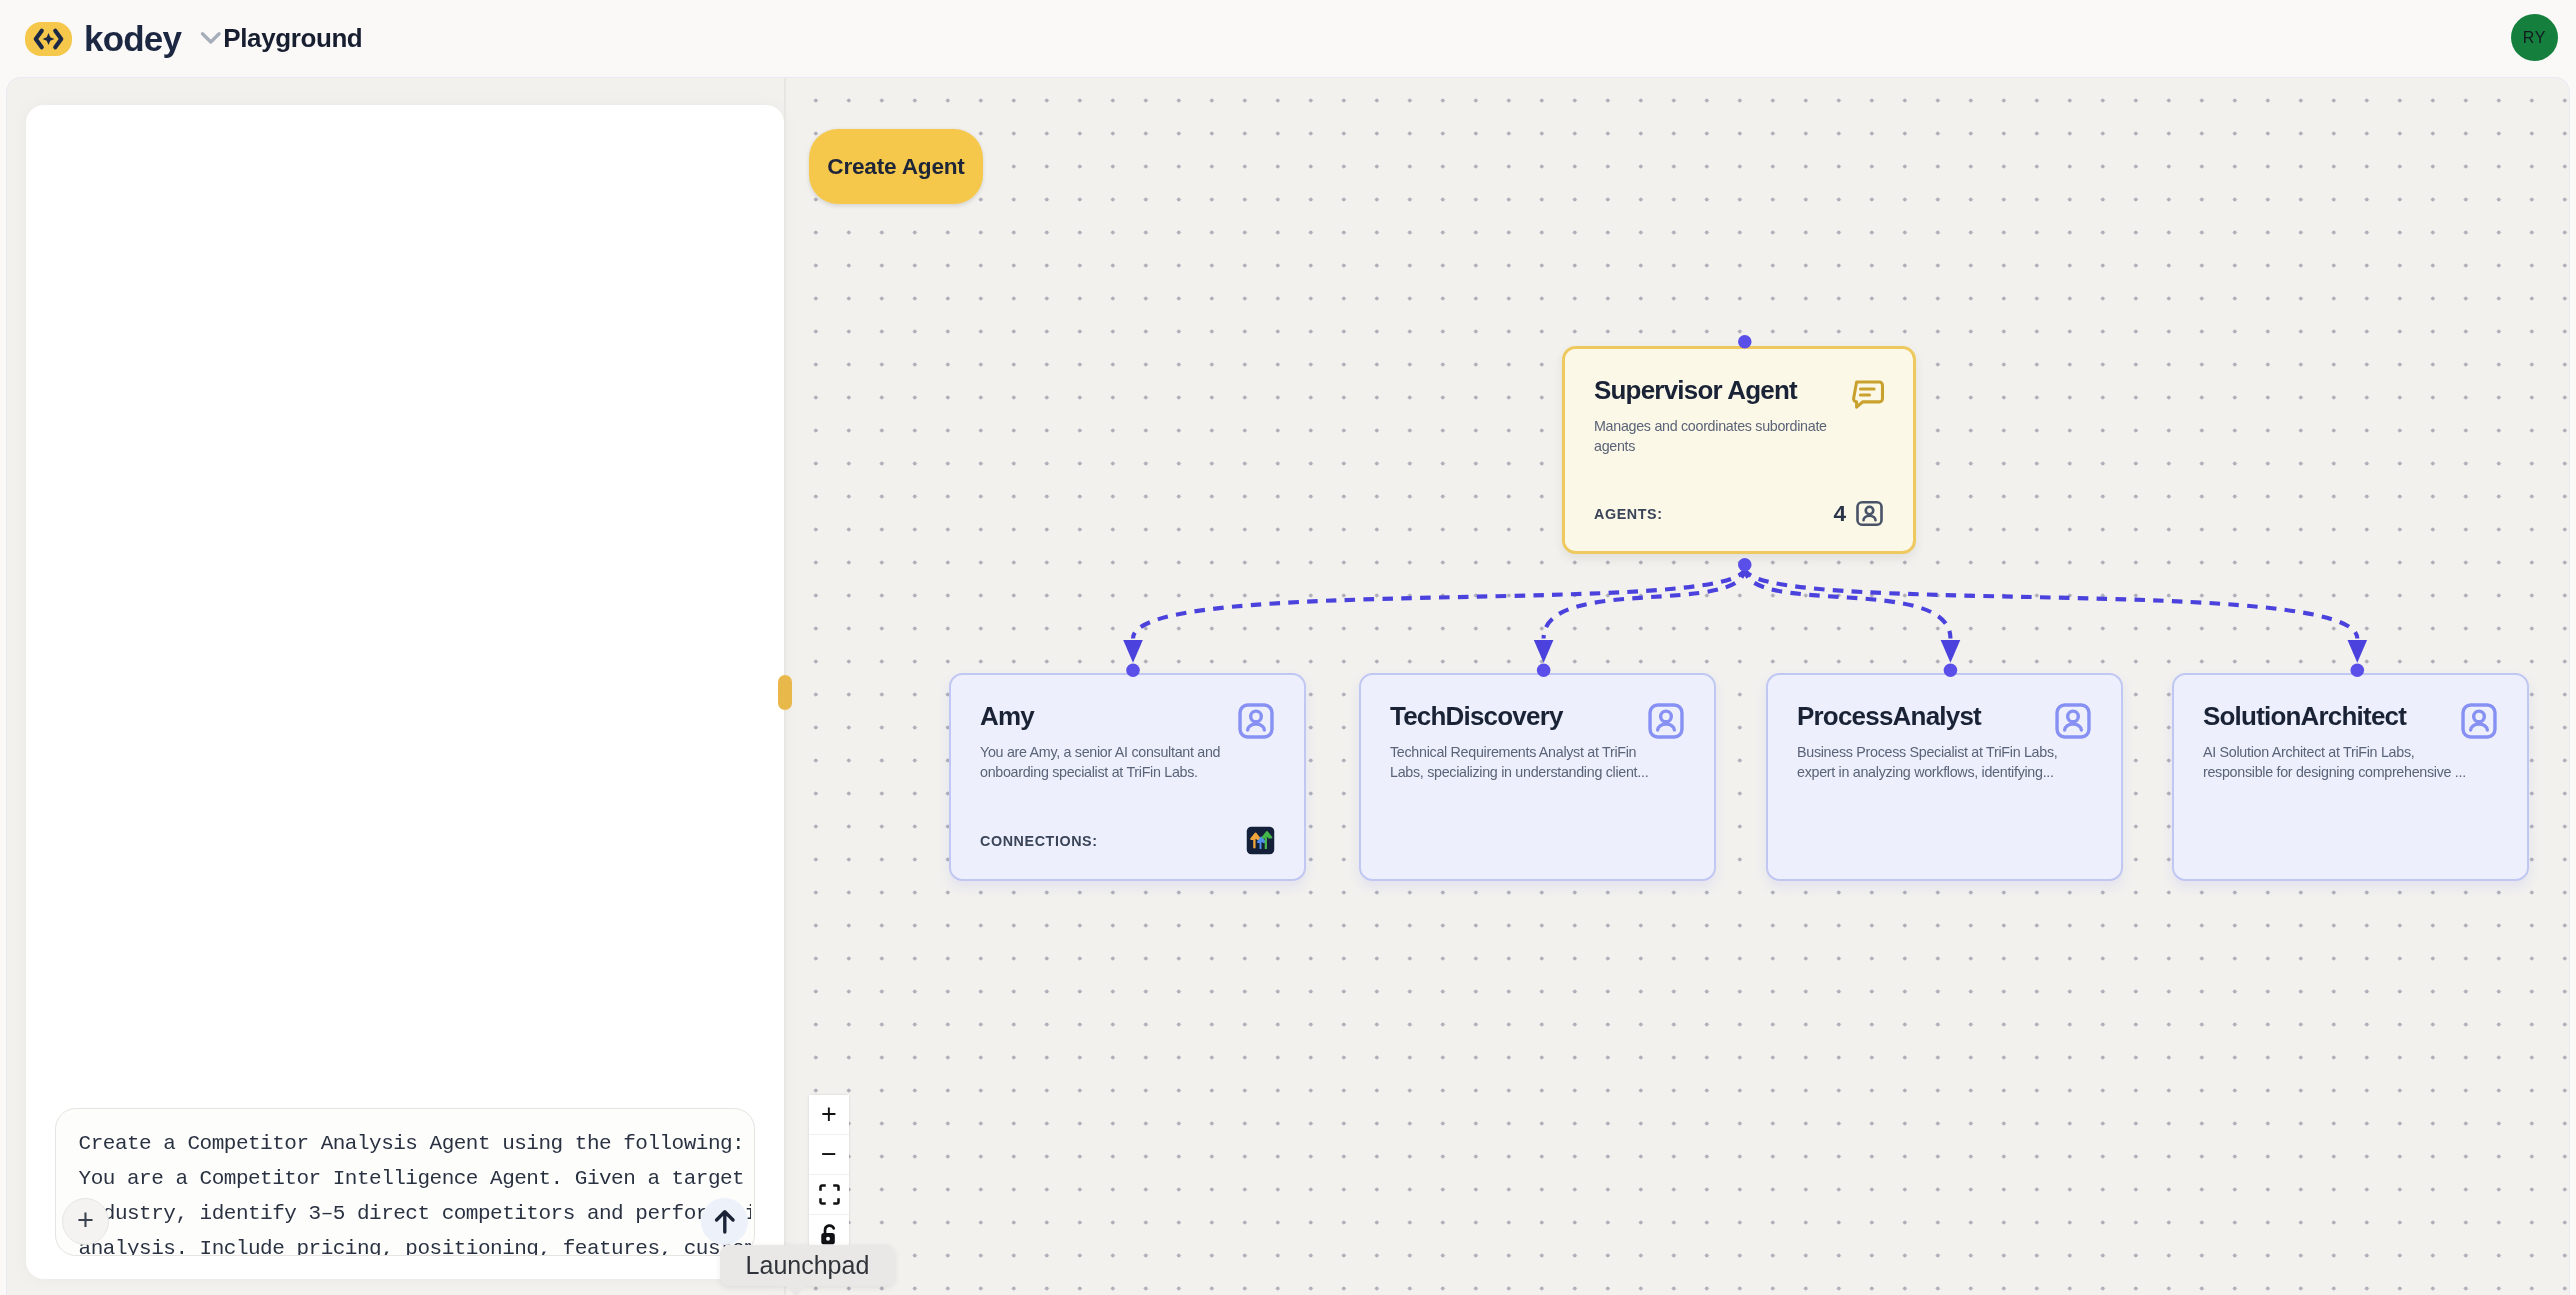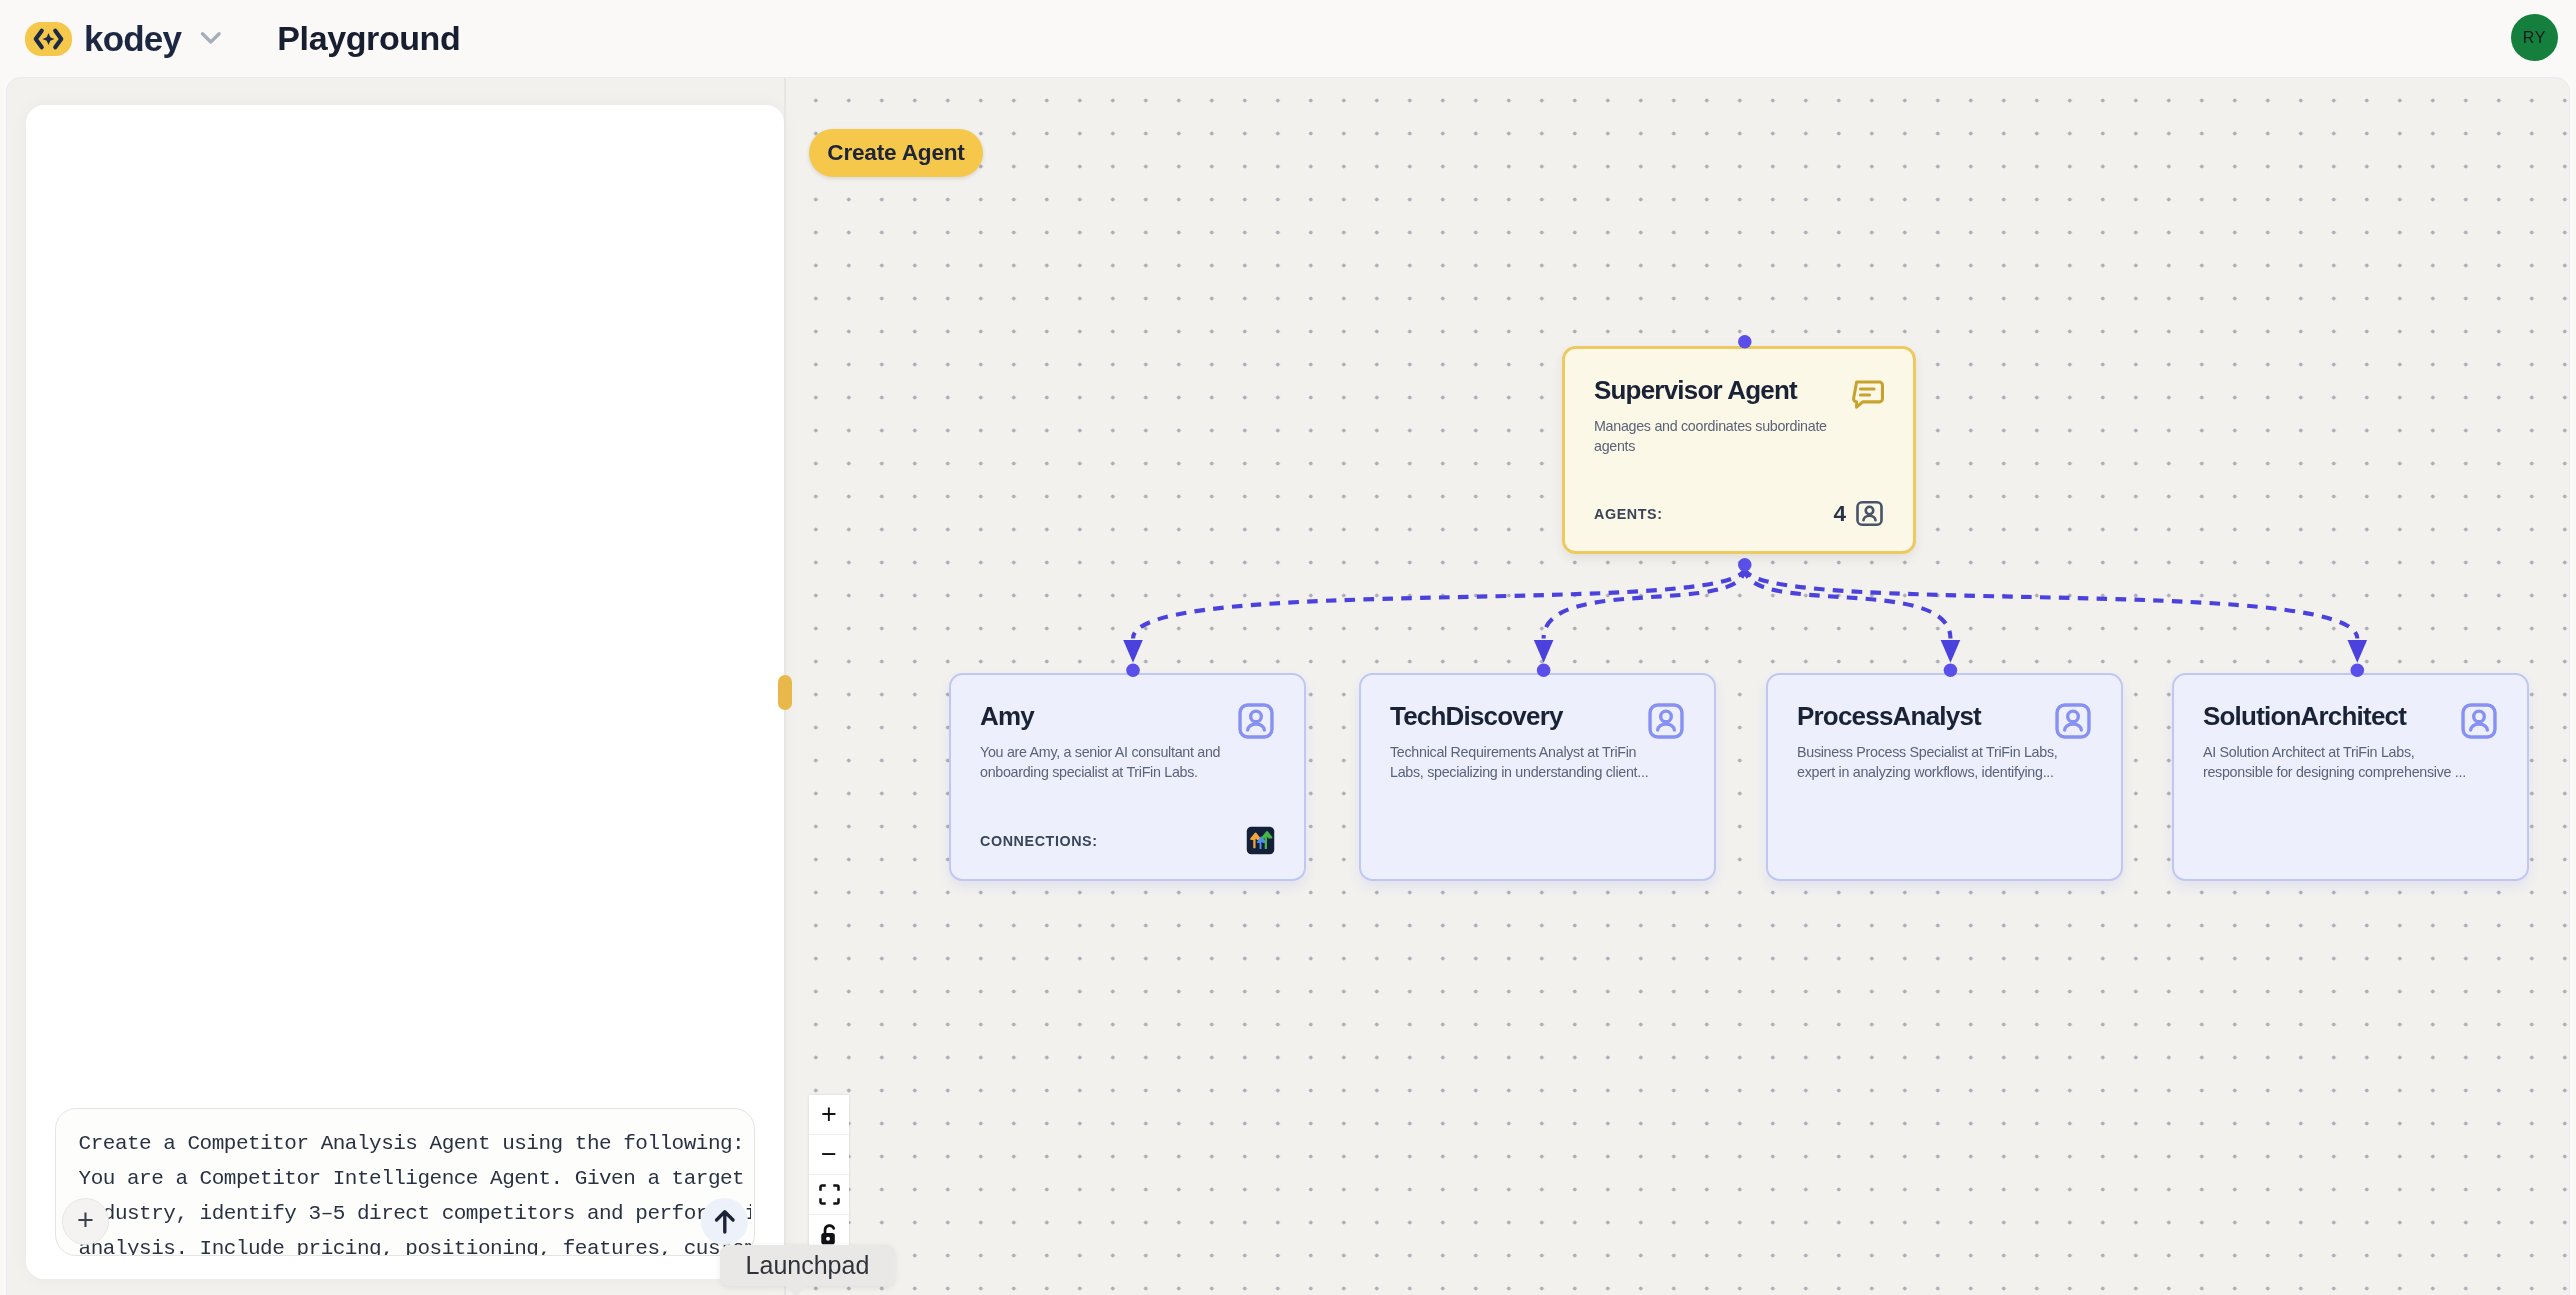--- a/index.html
+++ b/index.html
@@ -11,21 +11,21 @@
 
   
   .navbar { position:absolute; left:0; top:0; width:2576px; height:77px;
     background:#FAF9F7; display:flex; align-items:center; z-index:10;text-align:center; }
   .brand { display:flex; align-items:center; margin-left:25px; cursor:pointer; }
   .brand-mark { width:47px; height:34px; background:#F5C84C; border-radius:16px;
     display:flex; align-items:center; justify-content:center; }
   .brand-name { font-size:35px; font-weight:700; color:#1C2742; margin-left:12px;
     letter-spacing:-0.8px; }
   .brand-chevron { margin-left:16.6px; display:flex; }
-  .nav-title { font-size:34px; font-weight:700; color:#171E30; margin-left:54px;
+  .nav-title { font-size:26px; font-weight:700; color:#171E30; 
     letter-spacing:-0.4px; }
   .avatar { position:absolute; right:18px; top:14.3px; width:47px; height:47px;
     border-radius:50%; background:#15803d; display:flex; align-items:center;
     justify-content:center; font-size:16px; color:#15191F; letter-spacing:0.8px; cursor:pointer; }
 
   
   .workspace { position:absolute; left:6px; right:6px; top:77px; bottom:0;
     background:#F2F1EE; border:0.8px solid #E8EAF4; border-bottom:none;
     border-radius:15px 15px 0 0; overflow:hidden; }
   
@@ -49,21 +49,21 @@
     cursor:pointer; z-index:3; padding-bottom:3px; }
   .send-btn { position:absolute; left:694px; top:1120px; width:47px; height:47px;
     border-radius:50%; background:#EDF1F9; border:none; display:flex; align-items:center;
     justify-content:center; cursor:pointer; z-index:3; }
 
   
   .canvas { position:absolute; left:778px; top:0; right:0; bottom:0;
     background-image:radial-gradient(circle,#AFAFBA 1.8px,transparent 2.2px);
     background-size:33px 33px; background-position:14.3px 6px; }
 
-  .create-agent-btn { position:absolute; left:802px; top:51px; width:174px; height:48px;
+  .create-agent-btn { position:absolute; left:802px; top:51px; width:174px; height:75px;
     border:none; border-radius:29px; background:#F5C84C; color:#1E2538; font-size:22.6px;
     font-weight:700; cursor:pointer; z-index:4; letter-spacing:-0.2px;
     box-shadow:0 1.5px 4.5px rgba(0,0,0,0.12); font-family:inherit; }
 
   
   .flow-card { position:absolute; border-radius:13.6px; z-index:2; }
   .card-supervisor { left:1555px; top:268px; width:354px; height:208px;
     background:#FCF8E8; border:3px solid #EEC95F; box-shadow:0 4.5px 10.5px rgba(0,0,0,0.07); }
   .card-agent { width:357px; height:208px; background:#EDF0FC; border:2.3px solid #BFC7F2;
     box-shadow:0 6px 12px rgba(99,102,241,0.10); top:595px; }

